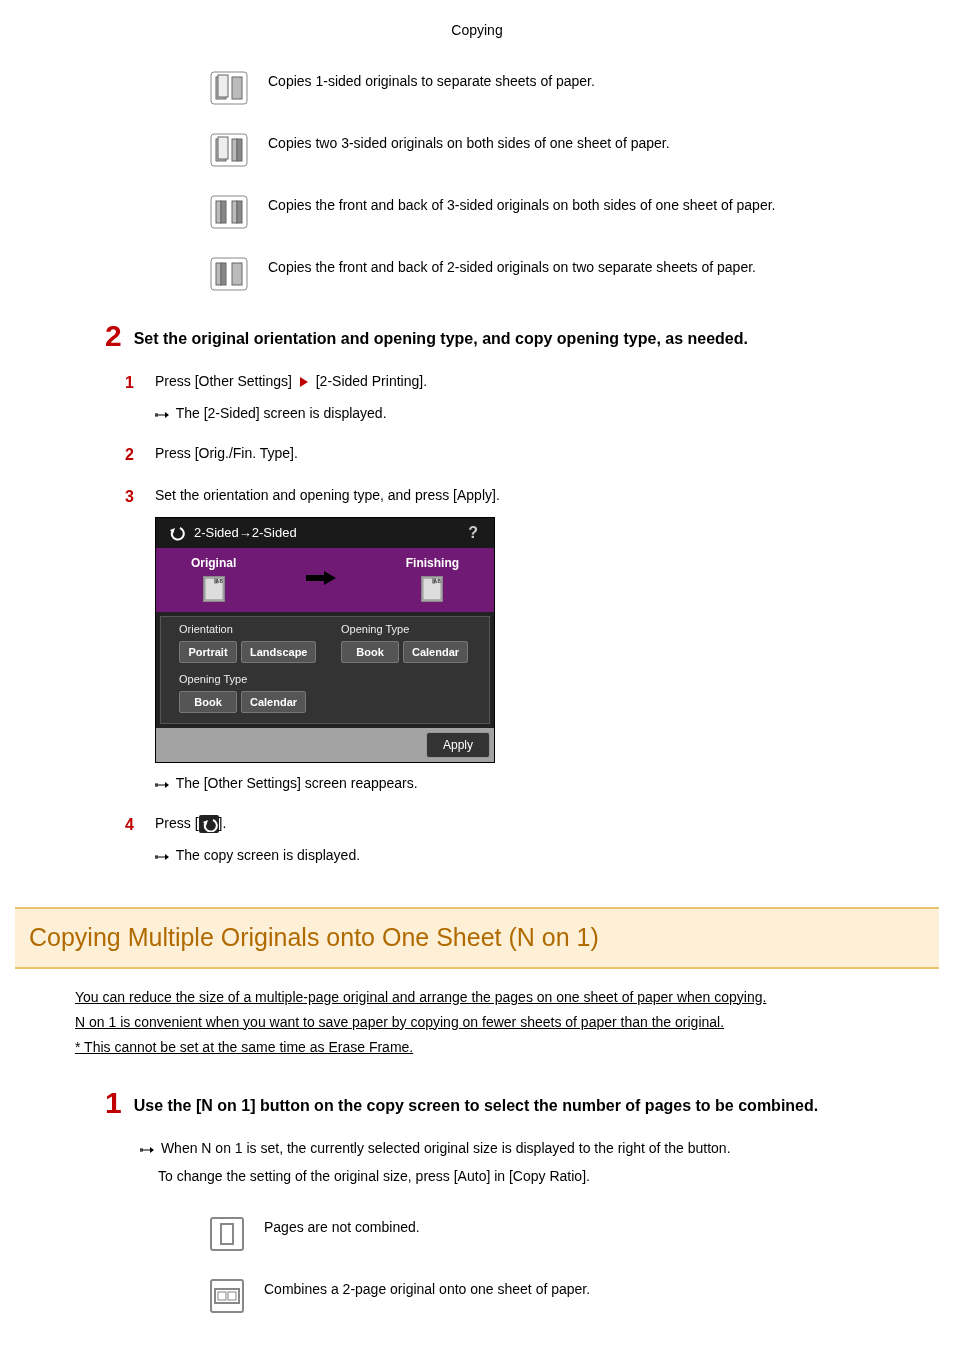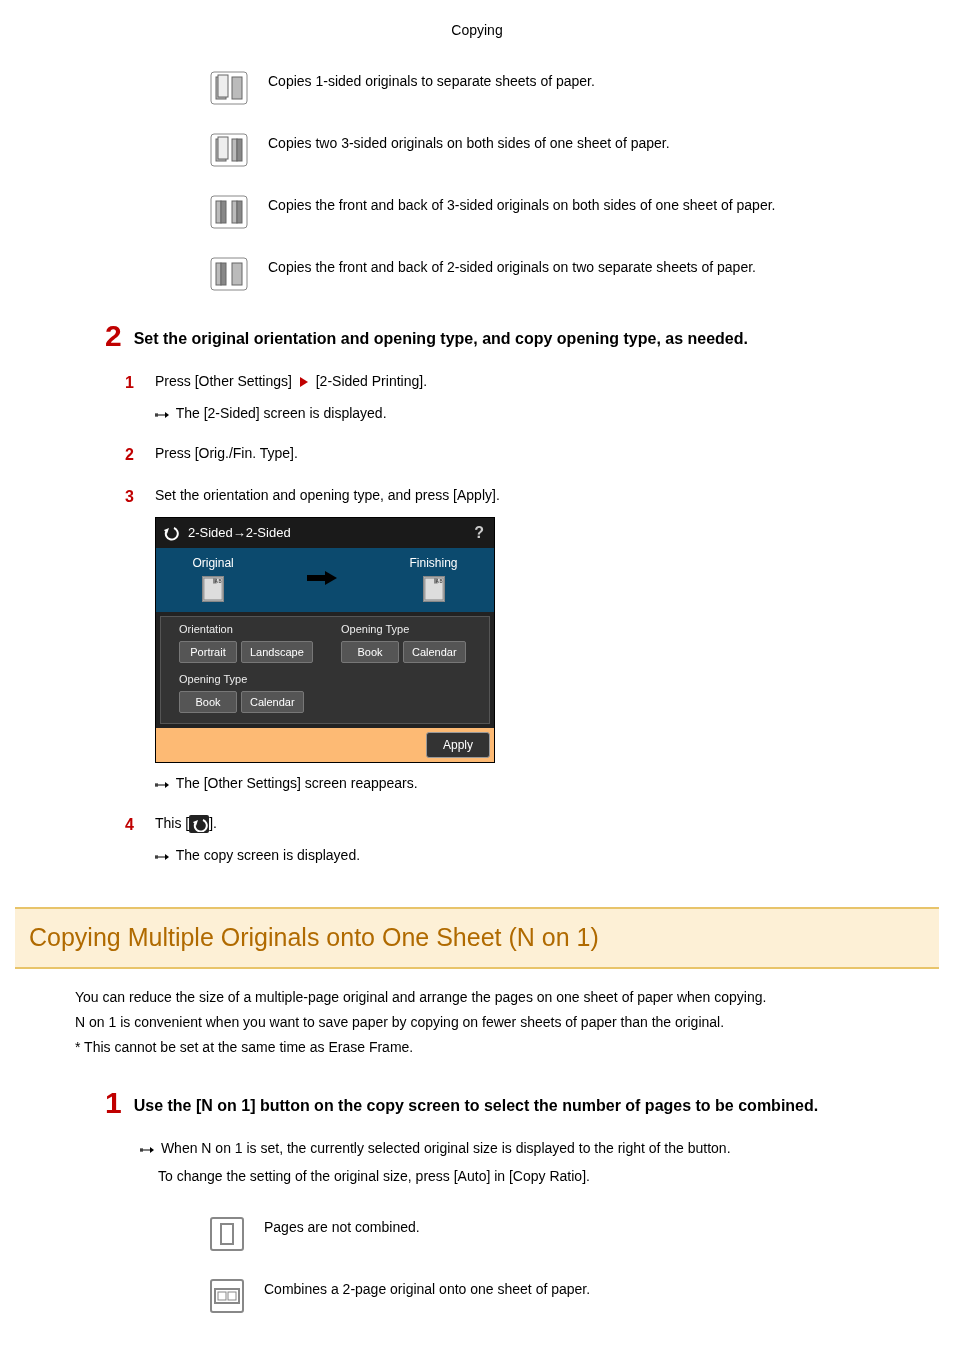--- a/index.html
+++ b/index.html
@@ -20,46 +20,46 @@
   .icon-row .desc { font-size: 14px; }
   .big-step { display:flex; align-items:flex-start; margin: 30px 0 20px 30px; }
   .big-step .num { font-size: 30px; font-weight:bold; color:#c00000; margin-right:12px; line-height:1; }
   .big-step .title { font-size:16px; font-weight:bold; padding-top:6px; }
   .sub-step { display:flex; margin-left:50px; margin-bottom:8px; margin-top:18px; }
   .sub-step .snum { color:#c00000; font-weight:bold; font-size:16px; width:30px; flex-shrink:0; }
   .sub-step .sbody { flex:1; }
   .result-line { margin-left:80px; }
   .tri { display:inline-block; width:0; height:0; border-top:5px solid transparent; border-bottom:5px solid transparent; border-left:8px solid #c00000; margin:0 4px; vertical-align:-1px; }
   .screenshot { margin-left:80px; margin-top:8px; margin-bottom:10px; width:340px; background:#222; border:1px solid #000; font-size:12px; color:#fff; }
-  .screenshot .titlebar { display:flex; align-items:center; background:#1a1a1a; padding:3px 6px; }
+  .screenshot .titlebar { display:flex; align-items:center; background:#1a1a1a; padding:3px 12px; }
   .screenshot .back-icon { width:18px; height:16px; margin-right:8px; }
   .screenshot .tb-title { flex:1; font-size:13px; }
   .screenshot .help { font-size:16px; color:#ccc; font-weight:bold; padding:0 4px; }
-  .screenshot .row1 { display:flex; background:#0c4a6e; padding:6px 0 10px 0; justify-content:space-around; align-items:center; }
+  .screenshot .row1 { display:flex; background:#701a75; padding:6px 0 10px 0; justify-content:space-around; align-items:center;font-weight:bold; }
   .screenshot .col { text-align:center; font-size:12px; }
   .screenshot .mini-ic { width:22px; height:26px; margin:4px auto 0 auto; background:#bbb; border:1px solid #888; display:block; position:relative; }
   .screenshot .arrow-mid { width:30px; height:14px; }
   .screenshot .settings { background:#333; border:1px solid #555; margin:4px; padding:4px 6px 10px 18px; display:flex; gap:20px; }
   .screenshot .settings .group { flex:1; }
   .screenshot .glabel { font-size:11px; margin-bottom:3px; color:#eee; }
   .screenshot .btns { display:flex; gap:4px; }
-  .screenshot .opt { background:#555; border:1px solid #777; padding:2px 8px; font-size:11px; border-radius:2px; min-width:58px; text-align:center; }
-  .screenshot .applybar { display:flex; justify-content:flex-end; padding:4px; background:#fdba74; }
+  .screenshot .opt { background:#555; border:1px solid #777; padding:2px 8px; font-size:11px; border-radius:2px; min-width:58px; text-align:center;font-weight:bold; }
+  .screenshot .applybar { display:flex; justify-content:flex-end; padding:4px; background:#a3a3a3; }
   .screenshot .apply { background:#333; border:1px solid #999; padding:3px 16px; font-size:12px; border-radius:3px; }
   .press-back-ic { display:inline-block; width:20px; height:18px; background:#222; vertical-align:-4px; border-radius:2px; padding:1px; }
   .section-heading {
     background: linear-gradient(#fdf0d6, #fdf0d6);
     border-top:2px solid #e8c46a;
     border-bottom:2px solid #e8c46a;
     color:#b06a00;
     font-size:25px;
     padding:10px 14px;
     margin:40px -60px 18px -60px;
   }
-  .para { margin:4px 0; }
+  .para { margin:4px 0;text-decoration:underline; }
   .nonicon { width:34px; height:34px; border:2px solid #888; border-radius:3px; display:flex; align-items:center; justify-content:center; margin-right:20px; flex-shrink:0; background:#fff; }
   .nonicon.single svg, .nonicon.double svg { width:100%; height:100%; }
   .indent-note { margin-left:65px; margin-top:6px; }
   .result-arrow-svg { display:inline-block; vertical-align:-1px; margin-right:3px; }
 </style>
 </head>
 <body>
 
 <div class="page-header">Copying</div>
 
@@ -214,21 +214,21 @@
         <polygon points="10,1 14,4 10,7" fill="#000"></polygon>
         <line x1="0" y1="2" x2="0" y2="6" stroke="#000"></line>
         <line x1="2" y1="2" x2="2" y2="6" stroke="#000"></line>
       </svg></span>
   <span>The [Other Settings] screen reappears.</span>
 </div>
 
 <div class="sub-step">
   <div class="snum">4</div>
   <div class="sbody">
-    <span>This [</span><span class="press-back-ic"><svg viewBox="0 0 18 16" style="width:100%;height:100%">
+    <span>Press [</span><span class="press-back-ic"><svg viewBox="0 0 18 16" style="width:100%;height:100%">
           <path d="M13 4 A6 6 0 1 1 5 8" fill="none" stroke="#fff" stroke-width="2"></path>
           <polygon points="3,6 8,4 6,10" fill="#fff"></polygon>
         </svg></span><span>].</span>
   </div>
 </div>
 <div class="result-line">
   <span class="result-arrow-svg"><svg width="14" height="8">
         <line x1="0" y1="4" x2="10" y2="4" stroke="#000"></line>
         <polygon points="10,1 14,4 10,7" fill="#000"></polygon>
         <line x1="0" y1="2" x2="0" y2="6" stroke="#000"></line>

